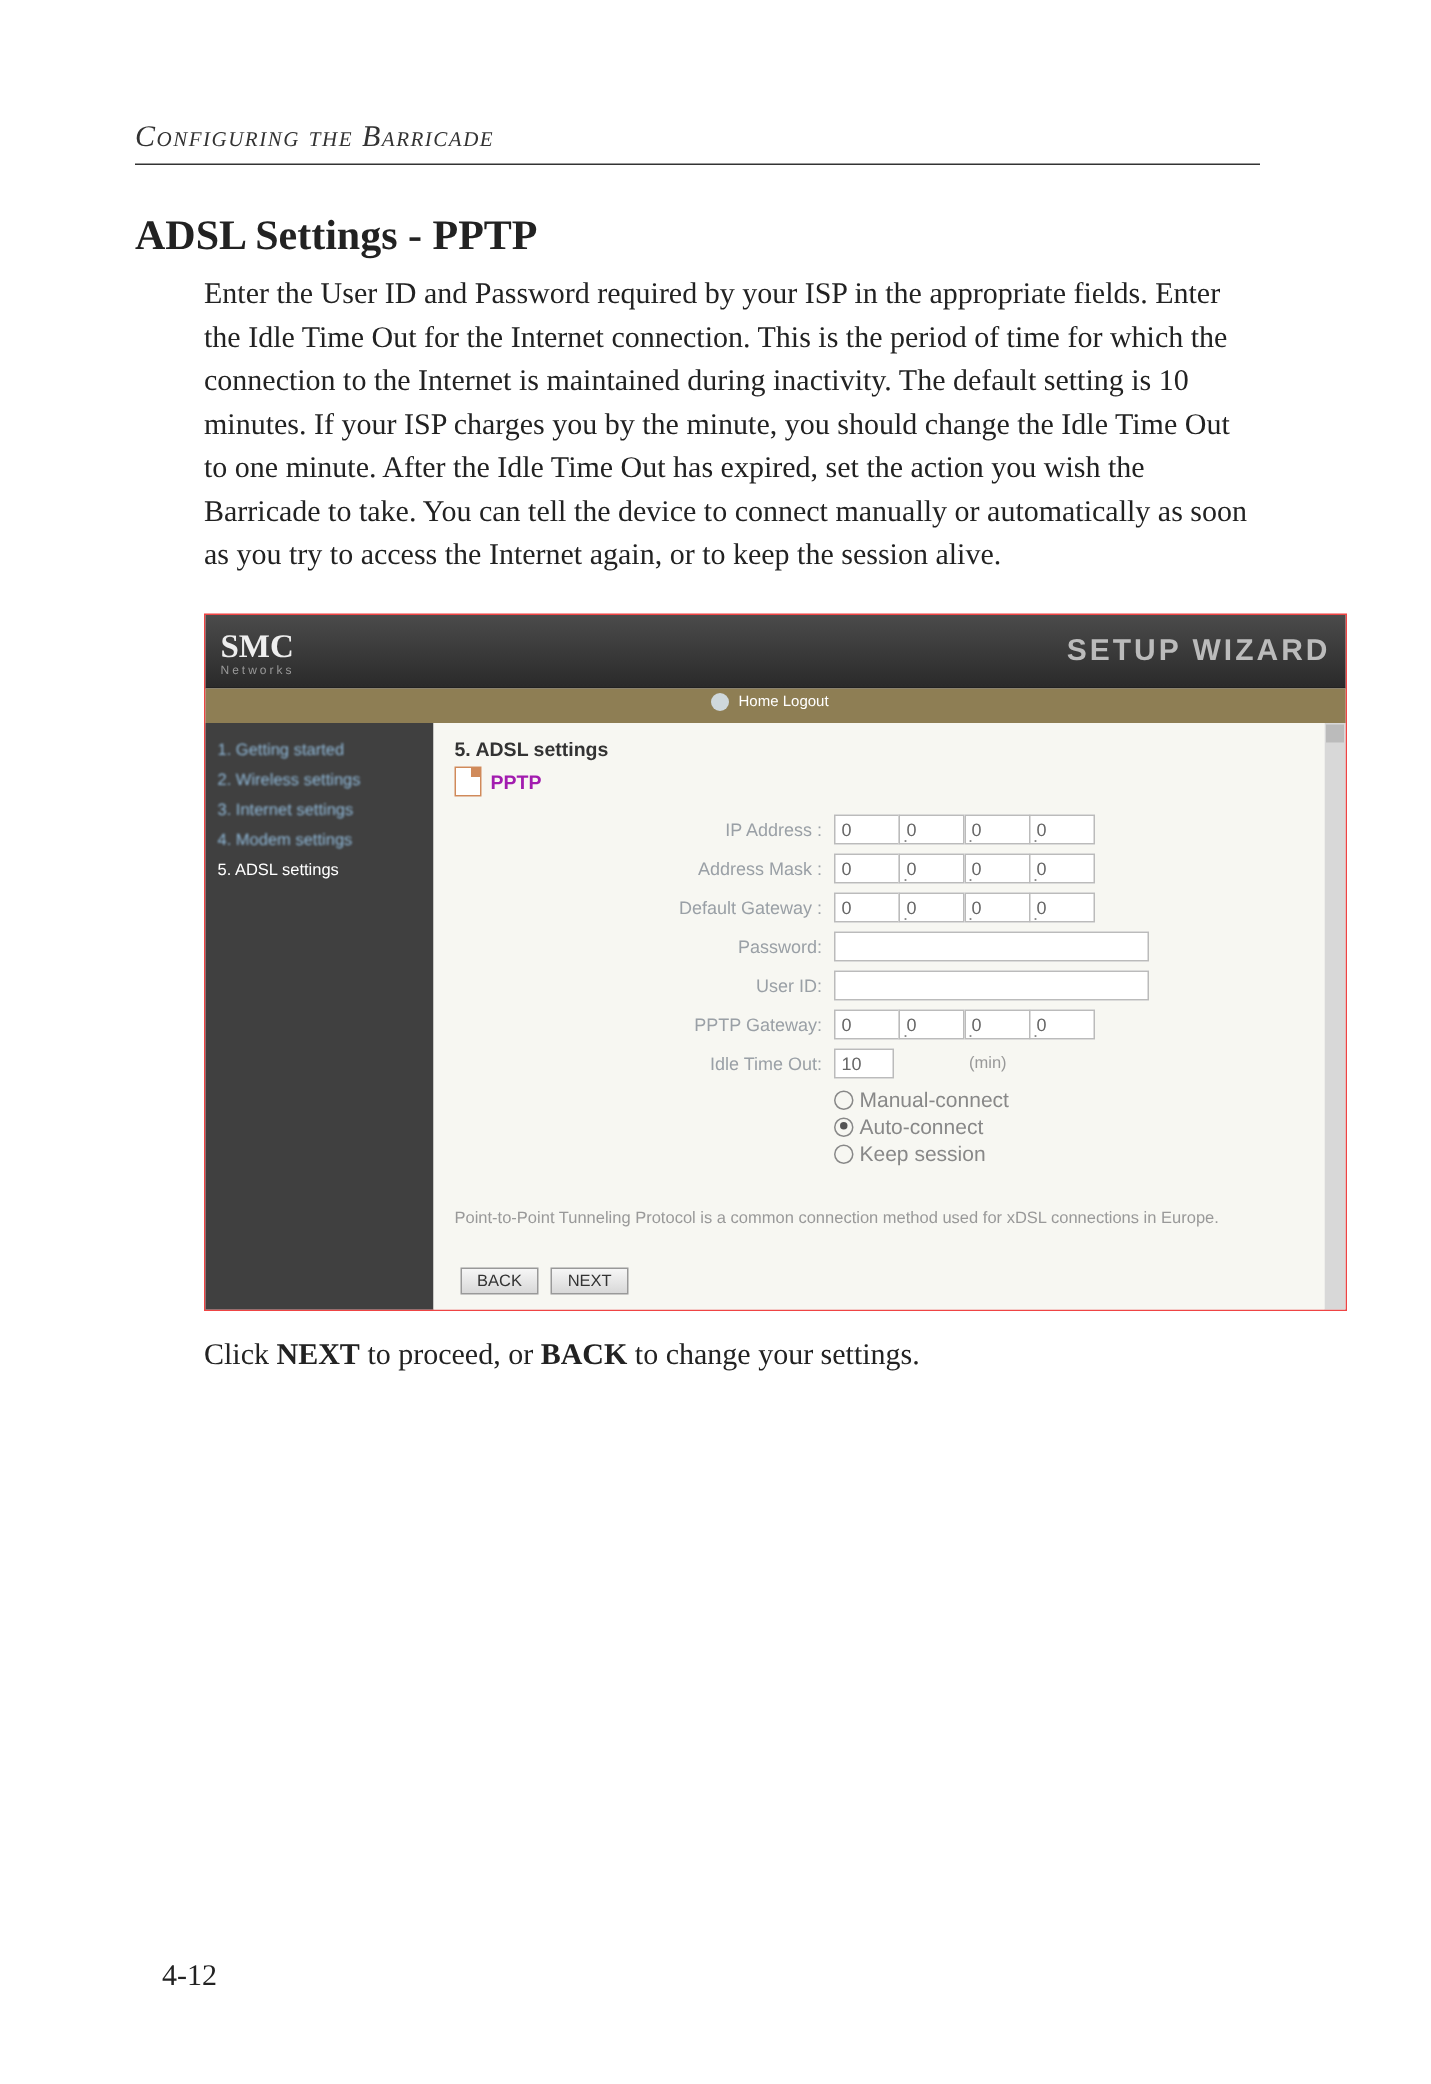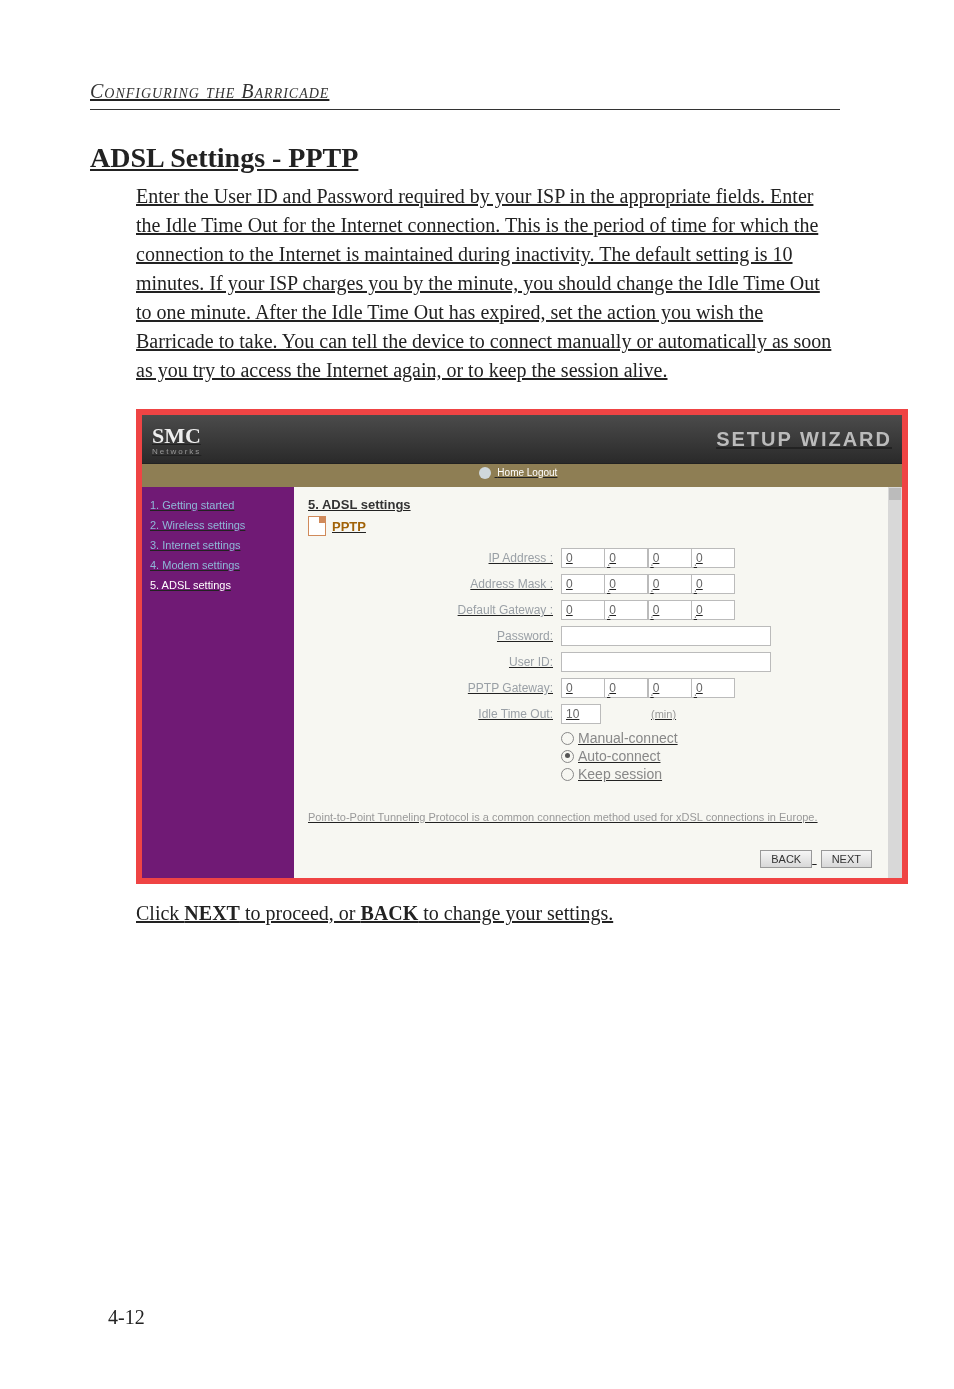--- a/index.html
+++ b/index.html
@@ -9,21 +9,20 @@
     font-family: Georgia, 'Times New Roman', serif;
     color: #222;
     width: 954px;
   }
   .page {
     width: 930px;
     min-height: 1389px;
     padding: 80px 90px 48px 90px;
     box-sizing: border-box;
     position: relative;
-    text-decoration: underline;
   }
   .running-head {
     font-style: italic;
     font-variant: small-caps;
     font-size: 20px;
     letter-spacing: 1px;
     color: #333;
     margin-bottom: 6px;
   }
   .running-head-rule {
@@ -45,21 +44,21 @@
   .after-text {
     margin-left: 46px;
     margin-top: 18px;
     font-size: 20px;
   }
 
   
   .shot {
     margin: 24px 0 8px 46px;
     width: 760px;
-    border: 6px solid #ef4444;
+    border: 1px solid #ef4444;
     background: #f3f3f3;
     font-family: Arial, Helvetica, sans-serif;
   }
   .shot-topbar {
     height: 48px;
     background: linear-gradient(#4b4b4b, #2a2a2a);
     display: flex;
     align-items: center;
     justify-content: space-between;
     padding: 0 10px;
@@ -98,21 +97,21 @@
     background: #cfd8dc;
     border-radius: 50%;
     vertical-align: middle;
     margin-right: 4px;
   }
   .mainrow {
     display: flex;
   }
   .sidebar {
     width: 140px;
-    background: #701a75;
+    background: #404040;
     padding: 8px 6px 60px 6px;
     font-size: 11px;
     color: #b8c2cc;
   }
   .sidebar .nav-item {
     padding: 4px 2px;
     color: #8fb8d8;
     filter: blur(0.6px);
   }
   .sidebar .nav-item.active {
@@ -130,21 +129,21 @@
     font-size: 13px;
     color: #333;
     margin: 2px 0 4px 0;
   }
   .content-sub {
     display: flex;
     align-items: center;
     gap: 6px;
     font-size: 13px;
     font-weight: bold;
-    color: #a16207;
+    color: #a21caf;
     margin-bottom: 12px;
   }
   .content-sub .doc-icon {
     width: 16px; height: 18px;
     background: #fff;
     border: 1px solid #d08a5a;
     position: relative;
   }
   .content-sub .doc-icon::after {
     content: "";
@@ -206,21 +205,21 @@
     background: #555;
     border-radius: 50%;
     margin: 2px auto 0;
   }
   .footnote {
     font-size: 11px;
     color: #999;
     margin-top: 29px;
   }
   .btn-row {
-    text-align: right;
+    text-align: left;
     margin-top: 26px;
     padding-right: 6px;
   }
   .btn {
     display: inline-block;
     font-size: 11px;
     color: #333;
     background: linear-gradient(#f6f6f6,#d8d8d8);
     border: 1px solid #999;
     padding: 2px 10px;

